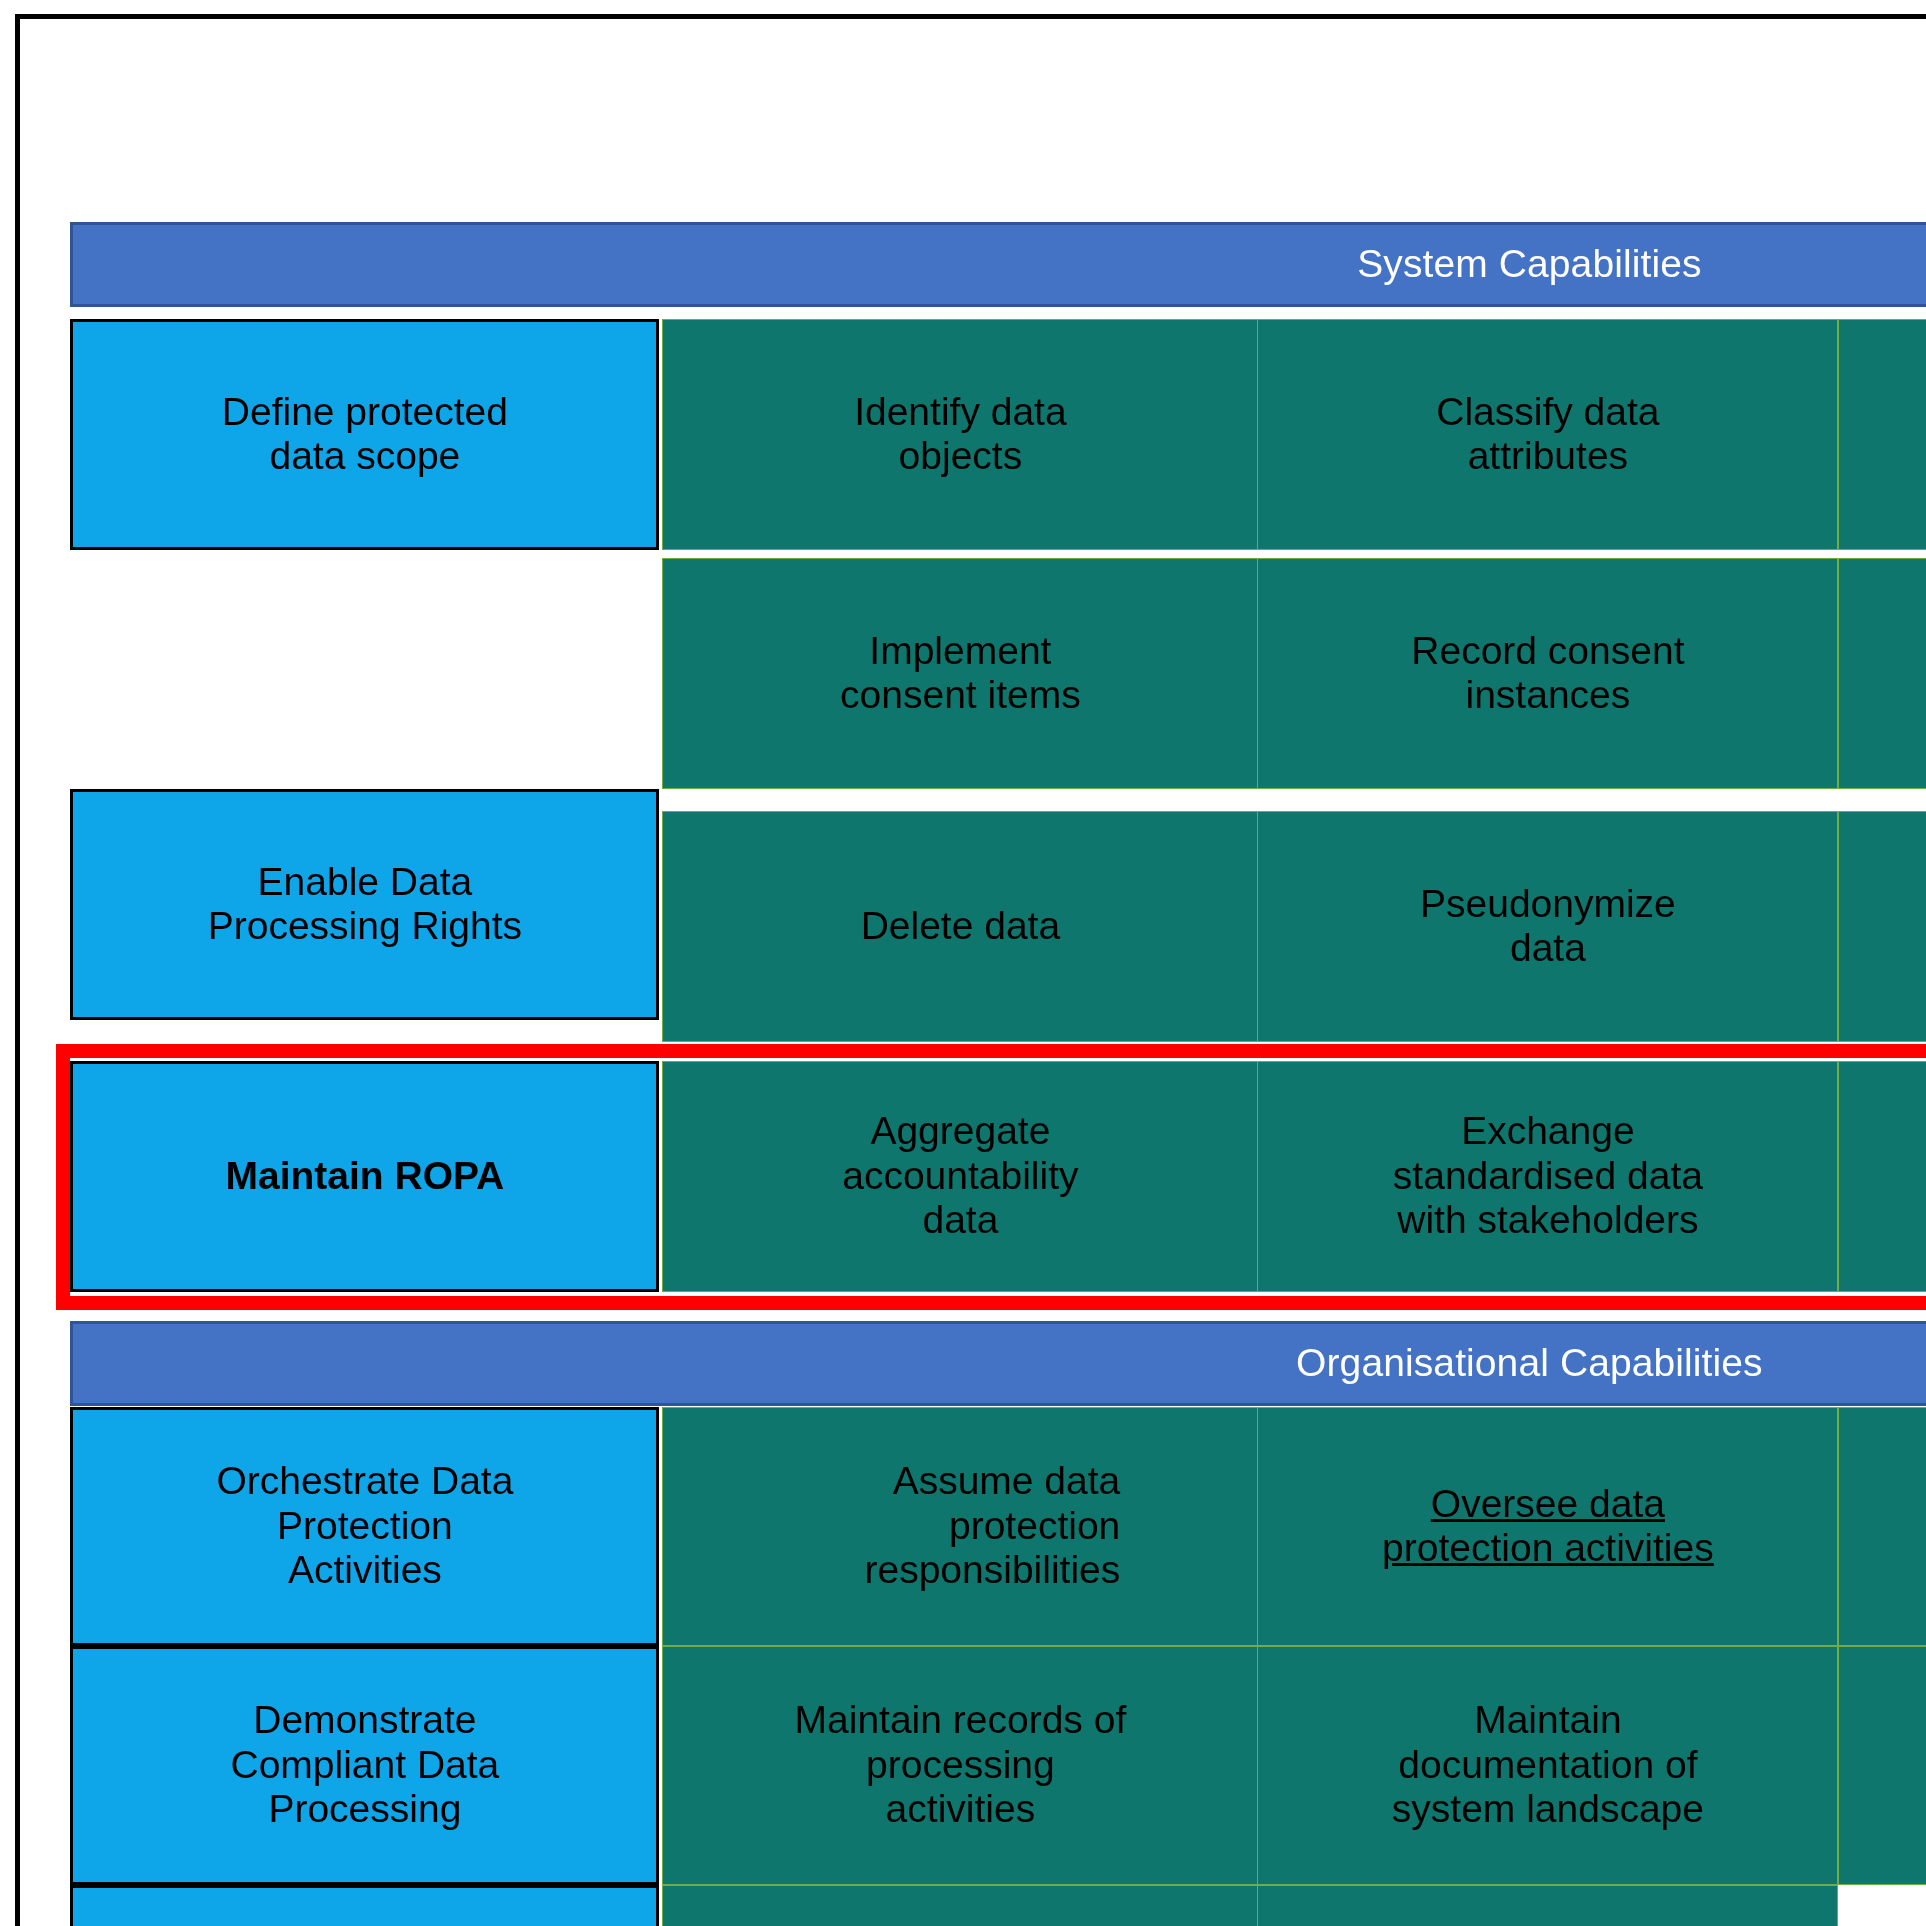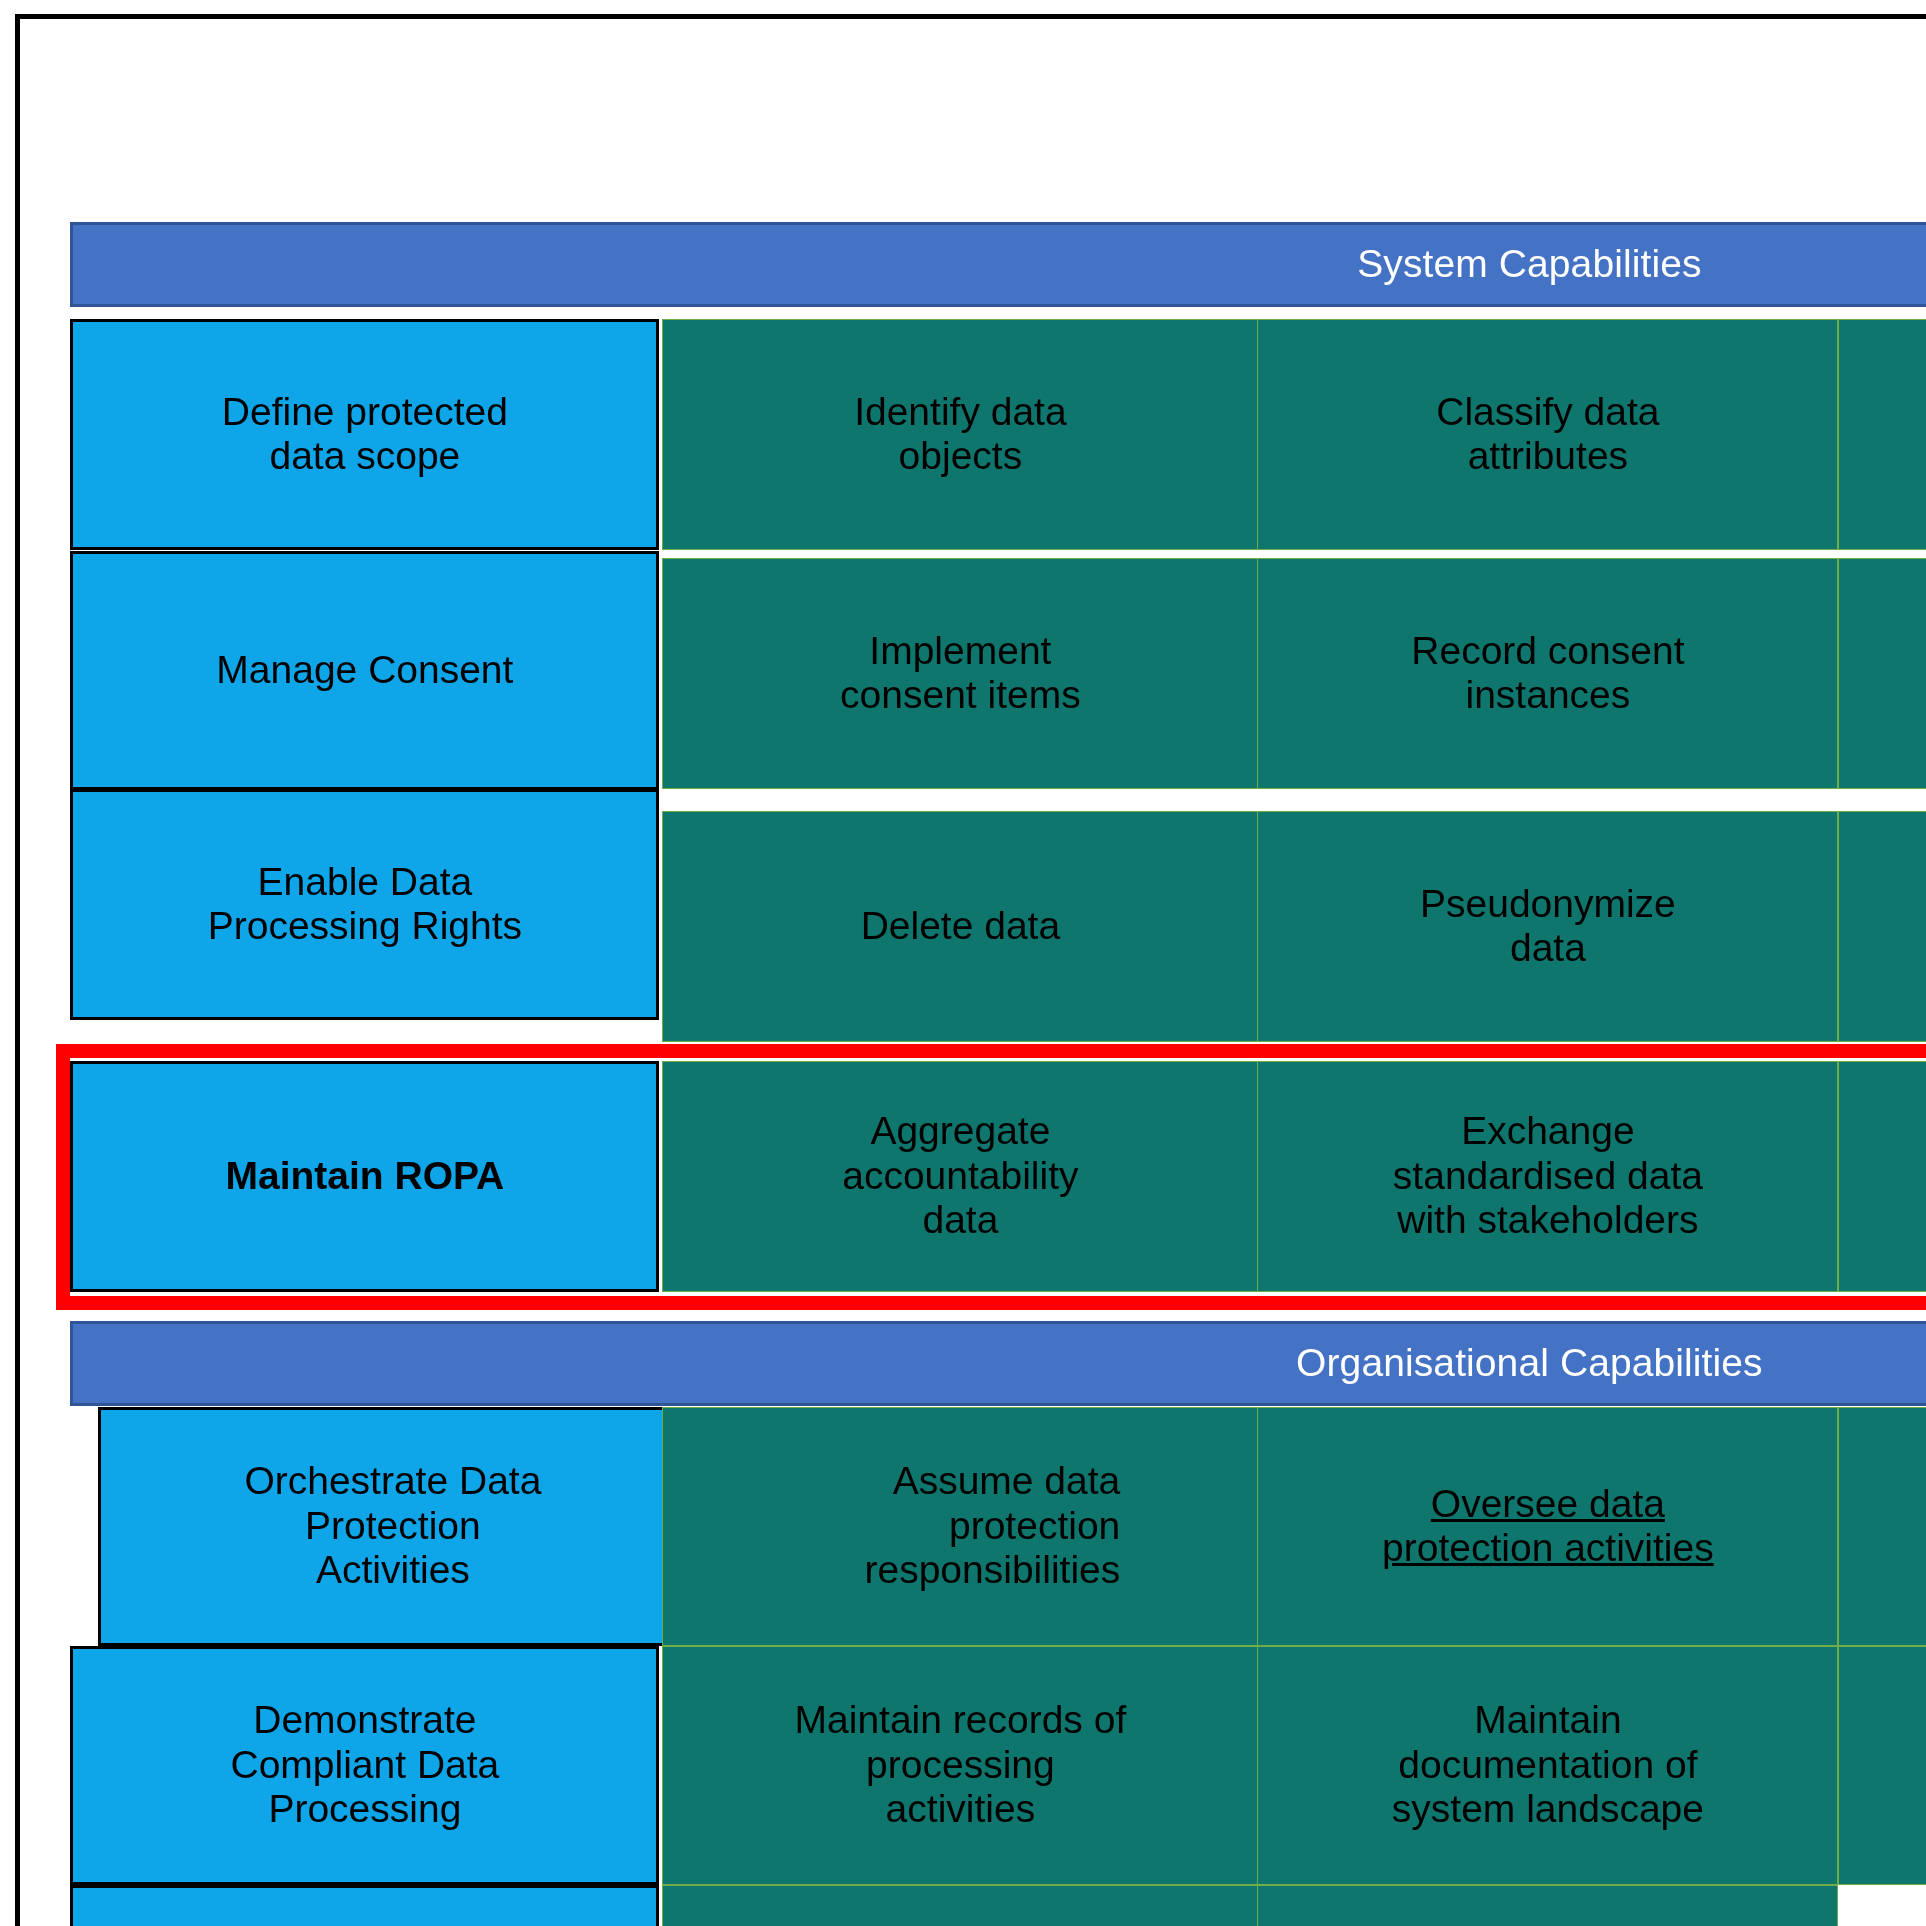--- a/index.html
+++ b/index.html
@@ -50,21 +50,20 @@
 
   <div class="cell orange" style="left:50px;top:300px;width:589px;height:231px;">Define protected
 data scope</div>
   <div class="cell green" style="left:642px;top:300px;width:596px;height:231px;">Identify data
 objects</div>
   <div class="cell green" style="left:1237px;top:300px;width:581px;height:231px;">Classify data
 attributes</div>
   <div class="cell green" style="left:1818px;top:300px;width:601px;height:231px;">Locate data
 records</div>
 
-  <div class="cell orange" style="left:50px;top:532px;width:589px;height:239px;">Manage Consent</div>
   <div class="cell green" style="left:642px;top:539px;width:596px;height:231px;">Implement
 consent items</div>
   <div class="cell green" style="left:1237px;top:539px;width:581px;height:231px;">Record consent
 instances</div>
   <div class="cell green" style="left:1818px;top:539px;width:601px;height:231px;">Distribute consent</div>
 
   <div class="cell orange" style="left:50px;top:770px;width:589px;height:231px;">Enable Data
 Processing Rights</div>
   <div class="cell green" style="left:642px;top:792px;width:596px;height:231px;">Delete data</div>
   <div class="cell green" style="left:1237px;top:792px;width:581px;height:231px;">Pseudonymize
@@ -80,21 +79,21 @@
 standardised data
 with stakeholders</div>
   <div class="cell green" style="left:1818px;top:1042px;width:601px;height:231px;">Generate
 DPA-specific
 records</div>
 
   <div id="ropa-highlight" style="left:36px;top:1025px;width:2951px;height:266px;"></div>
 
   <div class="cell band" style="left:50px;top:1302px;width:2918px;height:85px;">Organisational  Capabilities</div>
 
-  <div class="cell orange" style="left:50px;top:1388px;width:589px;height:239px;margin-left:28px;">Orchestrate Data
+  <div class="cell orange" style="left:50px;top:1388px;width:589px;height:239px;">Orchestrate Data
 Protection
 Activities</div>
   <div class="cell green" style="left:642px;top:1388px;width:660px;height:239px;text-align:right;">Assume data
 protection
 responsibilities</div>
   <div class="cell green" style="left:1237px;top:1388px;width:581px;height:239px;text-decoration:underline;">Oversee data
 protection activities</div>
   <div class="cell green" style="left:1818px;top:1388px;width:657px;height:239px;">Control compliance of
 external processors</div>
 

